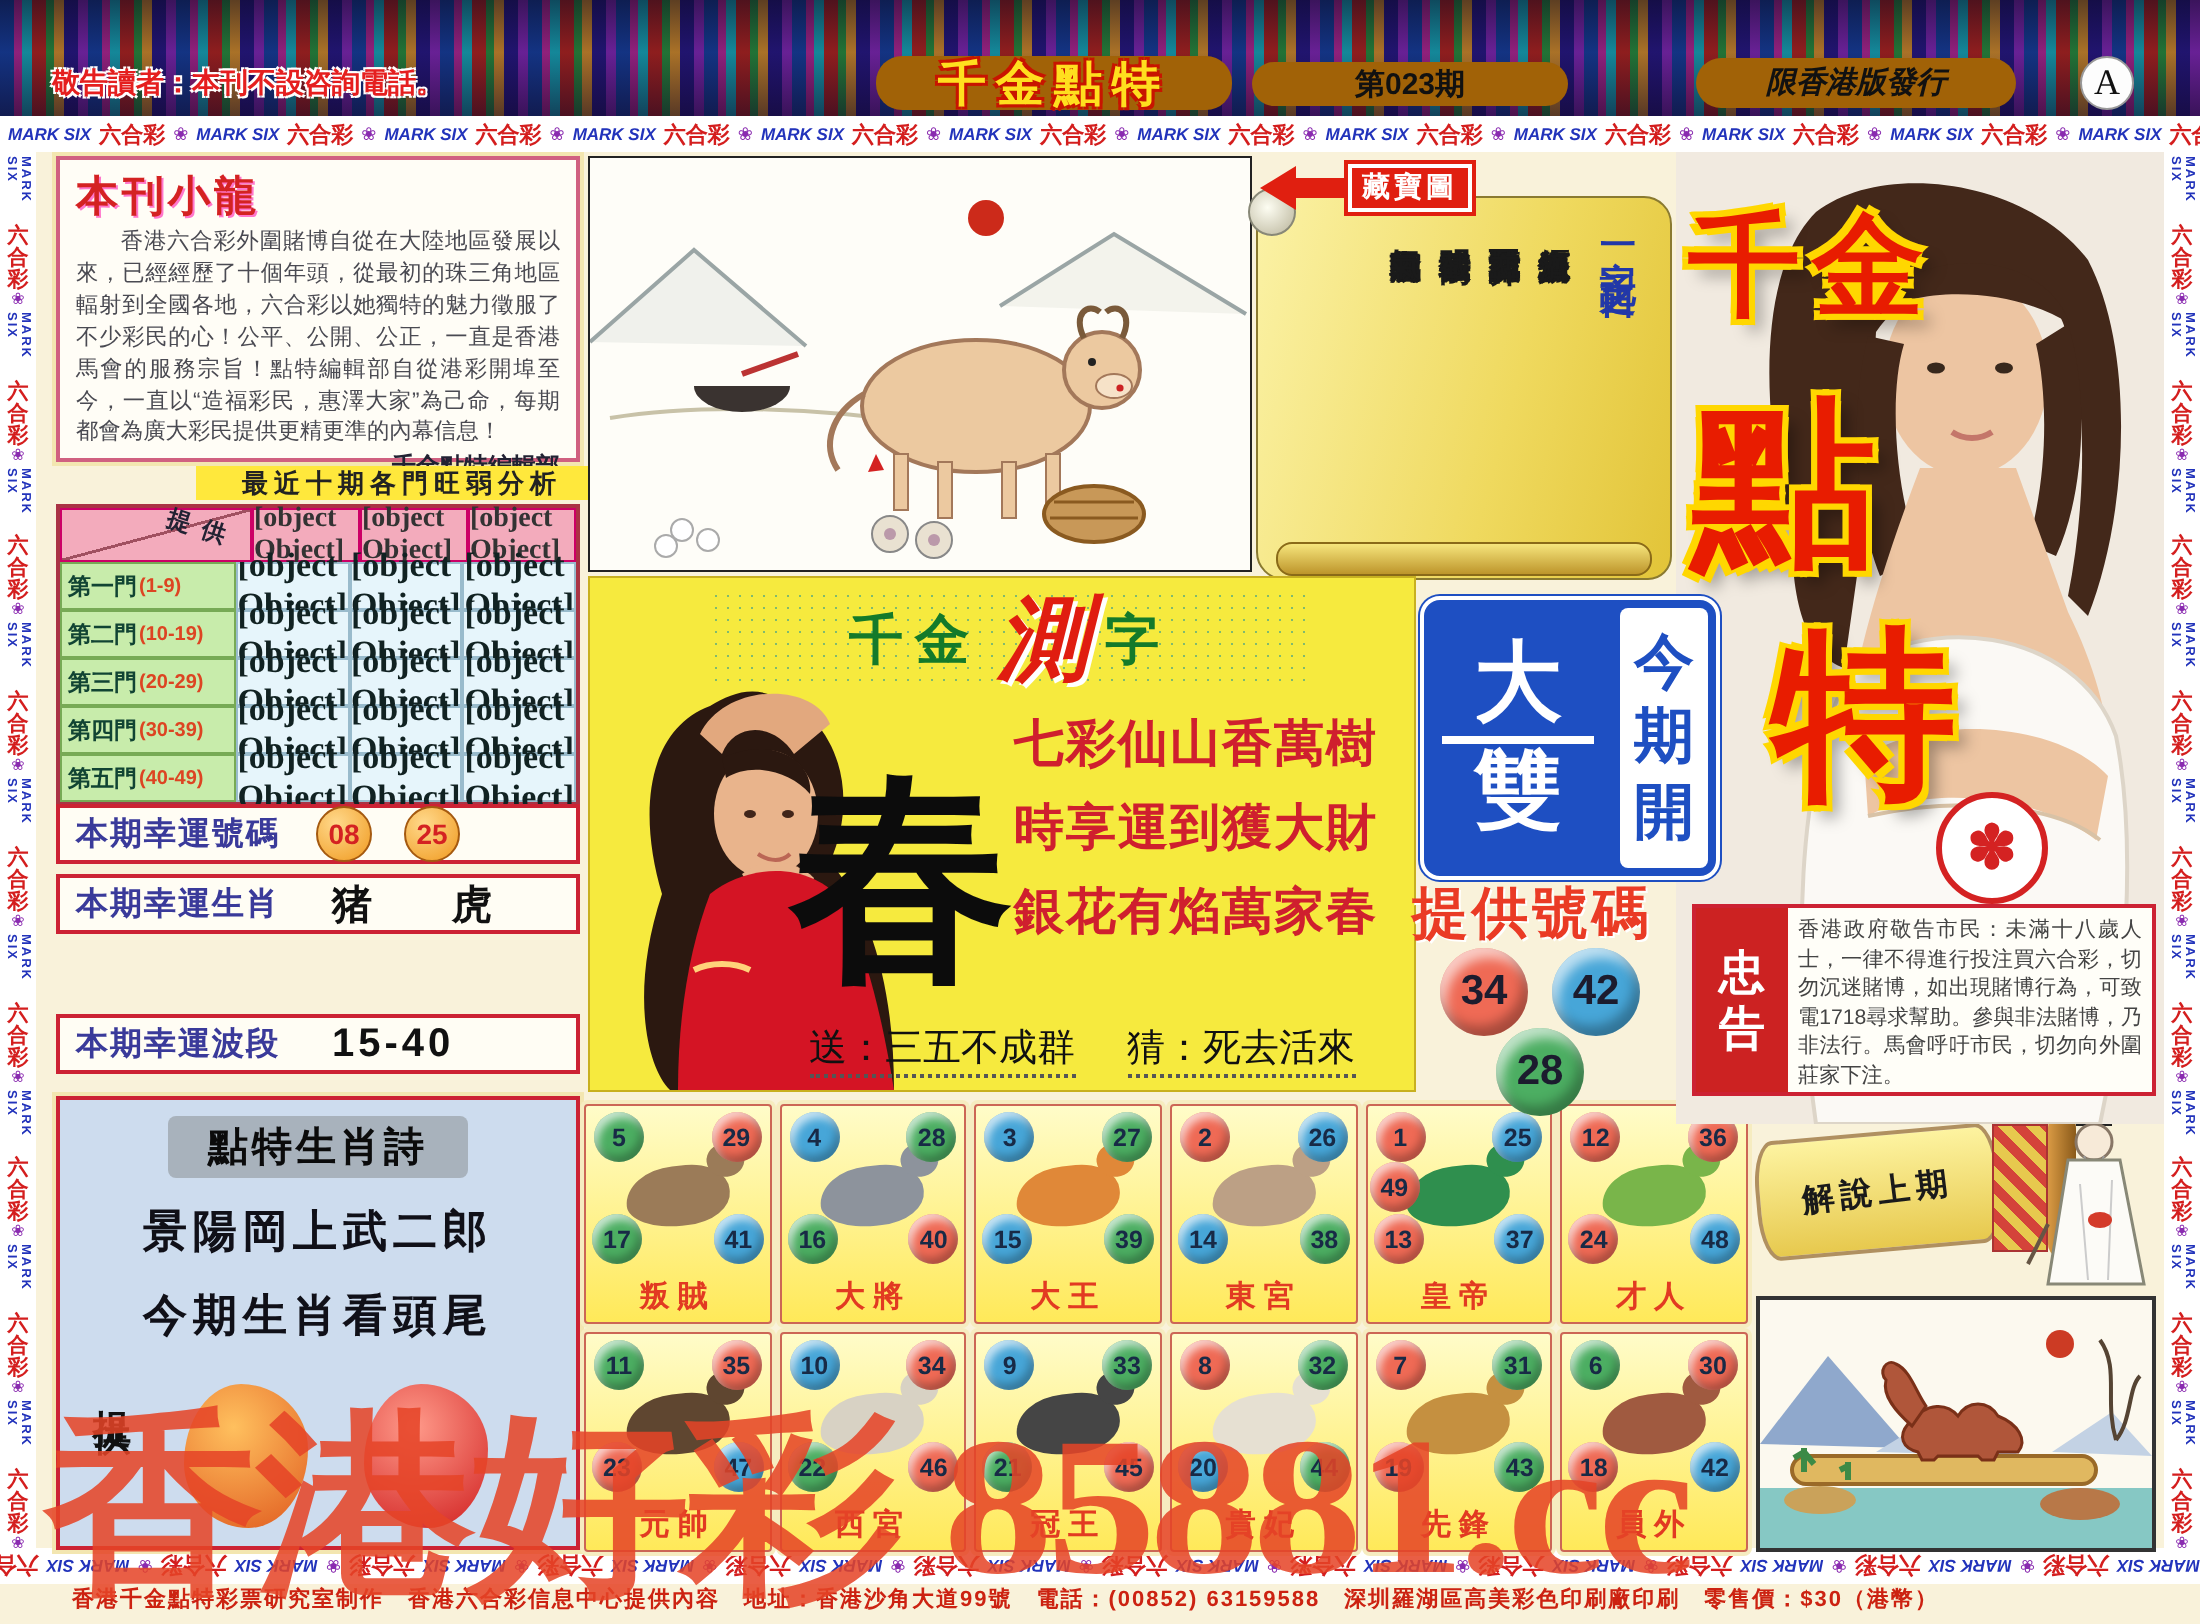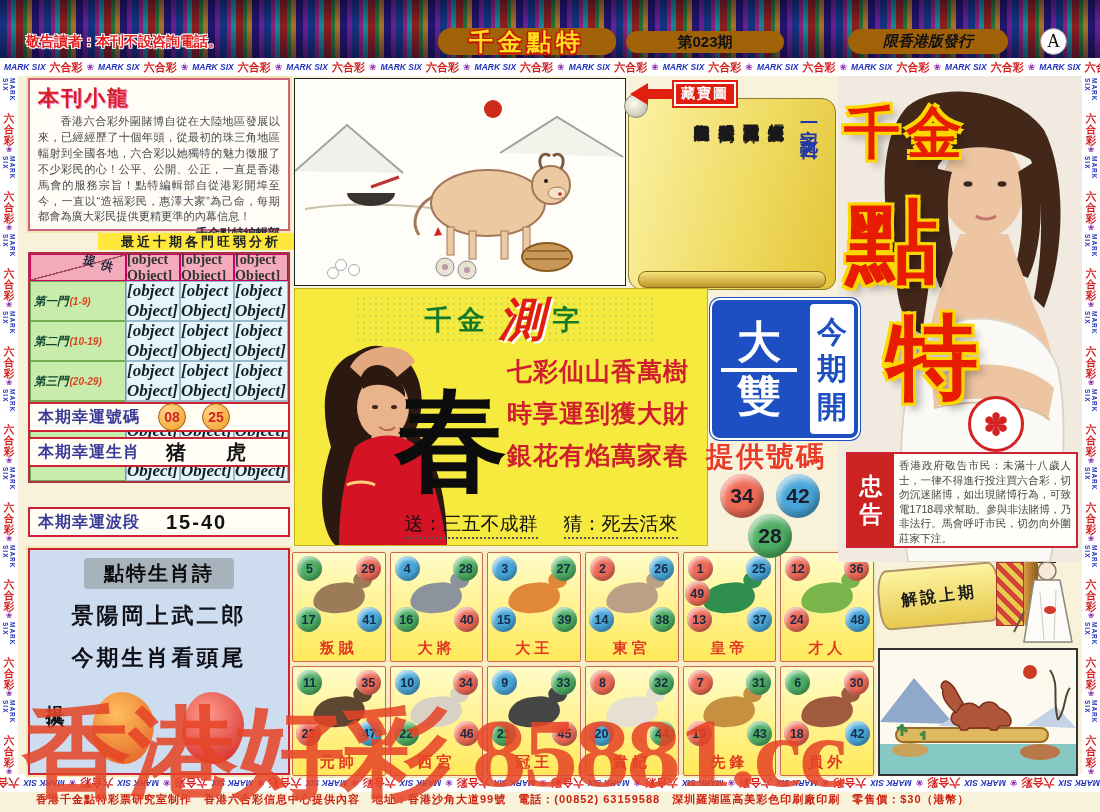--- a/index.html
+++ b/index.html
@@ -49,21 +49,21 @@
   .an-table{position:absolute;left:28px;top:252px;width:262px;background:#fffef6;border:2px solid #aa3344;
     box-sizing:border-box;}
   .an-head{display:flex;height:27px;}
   .an-corner{width:96px;position:relative;border:1px solid #c06;box-sizing:border-box;
     background:linear-gradient(to bottom right,#f3abbc 48.5%,#a05060 48.5% 51.5%,#f3abbc 51.5%);}
   .an-corner span{position:absolute;right:6px;top:1px;font-size:12px;font-weight:bold;color:#223;
     transform:rotate(18deg);letter-spacing:6px;}
   .an-hcell{flex:1;background:#f3abbc;border:1px solid #c06;box-sizing:border-box;
     display:flex;align-items:center;justify-content:center;font-size:14px;font-weight:bold;color:#333;
     font-family:"Liberation Serif",serif;}
-  .an-row{display:flex;height:40px;font-style:italic;}
+  .an-row{display:flex;height:24px;}
   .an-label{width:96px;background:#c8ecab;border:1px solid #7a5;box-sizing:border-box;
     display:flex;align-items:center;padding-left:3px;gap:1px;}
   .an-l{font-size:11.5px;font-weight:bold;color:#143;font-family:"Liberation Serif",serif;}
   .an-r{font-size:10px;font-weight:bold;color:#d42;}
   .an-cell{flex:1;background:#e6f5fb;border:1px solid #9bc;box-sizing:border-box;
     display:flex;align-items:center;justify-content:center;font-size:17px;font-weight:bold;color:#122;
     font-family:"Liberation Serif",serif;}
   .lucky-row{position:absolute;left:28px;width:262px;height:30px;background:#fffdf4;border:2px solid #c23;
     box-sizing:border-box;display:flex;align-items:center;padding:0 8px;gap:12px;}
   .lucky-label{font-size:16px;font-weight:900;color:#3a3a9a;letter-spacing:1px;white-space:nowrap;}

